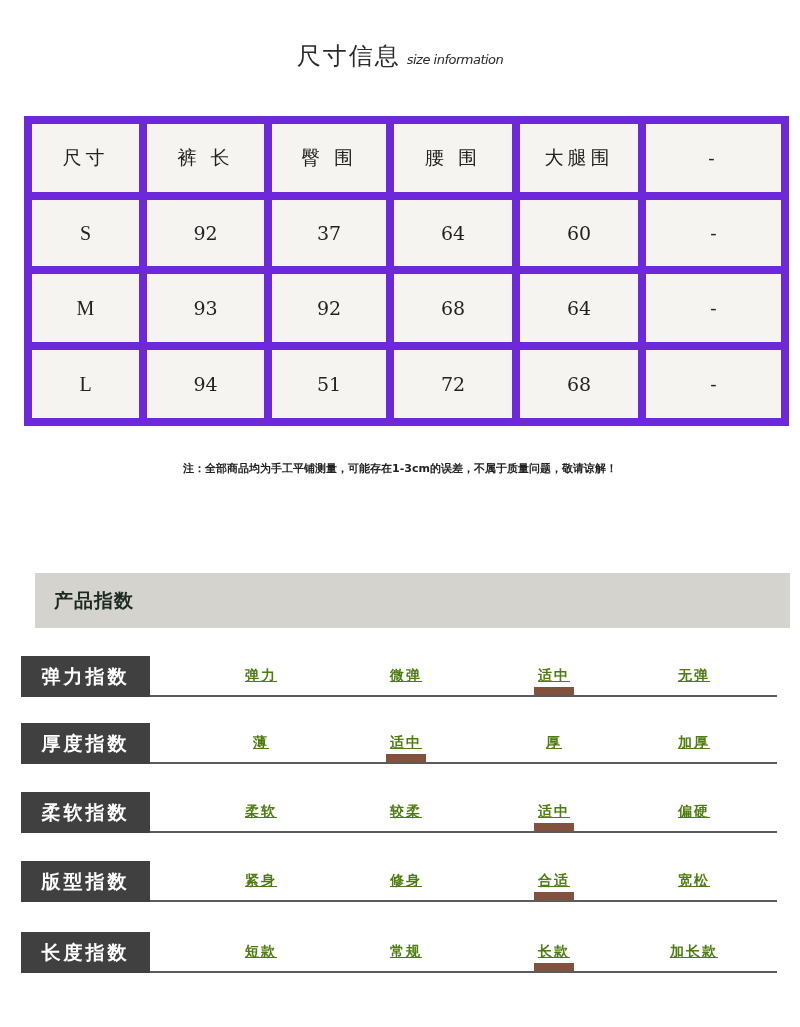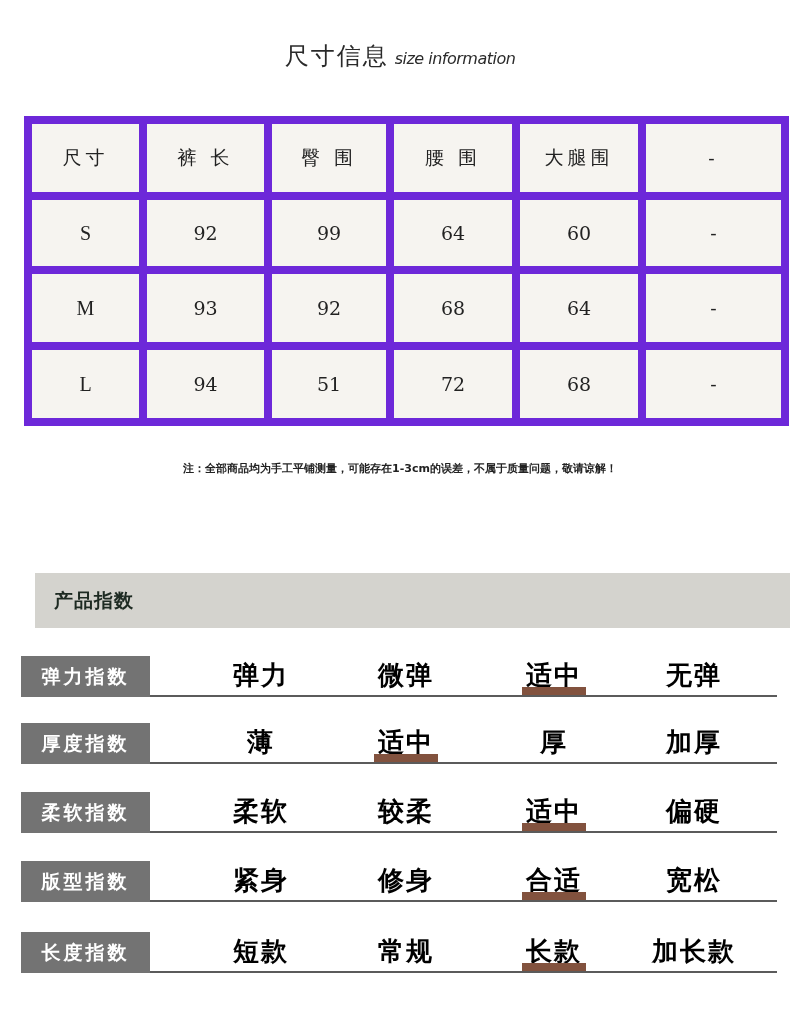--- a/index.html
+++ b/index.html
@@ -1,44 +1,44 @@
 <!DOCTYPE html>
 <html><head>
 <meta charset="utf-8">
 <style>
   html, body { margin: 0; padding: 0; background: #ffffff; }
   body { width: 800px; height: 1027px; position: relative; overflow: hidden;
          font-family: "DejaVu Serif", "Liberation Serif", serif; color: #222; }
 
   .title { position: absolute; top: 40px; left: 0; width: 800px; text-align: center; white-space: nowrap; }
   .title .cn { font-family: "DejaVu Serif", serif; font-size: 24px; color: #2a2a2a; letter-spacing: 2px; }
-  .title .en { font-family: "DejaVu Sans", "Liberation Sans", sans-serif; font-style: italic; font-size: 16px; color: #2a2a2a; margin-left: 6px; letter-spacing: -0.5px; }
+  .title .en { font-family: "DejaVu Sans", "Liberation Sans", sans-serif; font-style: italic; font-size: 13px; color: #2a2a2a; margin-left: 6px; letter-spacing: -0.5px; }
 
   table.size { position: absolute; left: 24px; top: 116px; width: 757px; height: 302px;
                border-collapse: collapse; background: #f6f4f0; table-layout: fixed; }
   table.size td { border: 8px solid #6d28d9; text-align: center; vertical-align: middle;
                   font-family: "DejaVu Serif", "Liberation Serif", serif; font-size: 19px; color: #222; padding: 0; }
   table.size tr.head td { font-size: 19px; letter-spacing: 4px; }
   table.size tr.data td.sz { font-family: "Liberation Serif", serif; font-size: 20px; }
 
   .note { position: absolute; top: 461px; left: 0; width: 800px; text-align: center;
           font-family: "DejaVu Sans", "Liberation Sans", sans-serif; font-weight: bold; font-size: 11px; color: #222; }
 
   .section-header { position: absolute; left: 22px; top: 573px; width: 755px; height: 55px; background: #d4d3ce; margin-left: 13px; }
   .section-header span { position: absolute; left: 19px; top: 15px; font-family: "DejaVu Sans", sans-serif;
                          font-weight: bold; font-size: 19px; color: #1d2a22; letter-spacing: 1px; }
 
   .idx-row { position: absolute; left: 21px; width: 756px; height: 41px; }
-  .idx-label { position: absolute; left: 0; top: 0; width: 129px; height: 41px; background: #737373;
+  .idx-label { position: absolute; left: 0; top: 0; width: 129px; height: 41px; background: #404040;
                color: #ffffff; font-family: "DejaVu Sans", sans-serif; font-weight: bold; font-size: 19px;
                text-align: center; line-height: 41px; letter-spacing: 3px; }
   .idx-line { position: absolute; left: 129px; right: 0; bottom: 0; height: 2px; background: #5b5b5b; }
   .idx-opt { position: absolute; top: 0; height: 41px; width: 120px; margin-left: -60px; text-align: center; }
   .idx-opt .txt { display: inline-block; position: relative; font-family: "DejaVu Sans", sans-serif; font-weight: bold;
-                  font-size: 26px; color: #000000; line-height: 38px; letter-spacing: 2px; }
+                  font-size: 14px; color: #4d7c0f; line-height: 38px; letter-spacing: 2px; text-decoration: underline; }
   .idx-opt .mark { position: absolute; left: -4px; right: -4px; bottom: -1px; height: 8px; background: #82523e; display: none; }
   .idx-opt.selected .mark { display: block; }
 </style>
 </head>
 <body>
 
 <div class="title">
   <span class="cn">尺寸信息</span><span class="en">size information</span>
 </div>
 
@@ -56,21 +56,21 @@
     <td>尺寸</td>
     <td>裤 长</td>
     <td>臀 围</td>
     <td>腰 围</td>
     <td>大腿围</td>
     <td>-</td>
   </tr>
   <tr class="data" style="height:74px">
     <td class="sz">S</td>
     <td>92</td>
-    <td>99</td>
+    <td>37</td>
     <td>64</td>
     <td>60</td>
     <td>-</td>
   </tr>
   <tr class="data" style="height:76px">
     <td class="sz">M</td>
     <td>93</td>
     <td>92</td>
     <td>68</td>
     <td>64</td>

